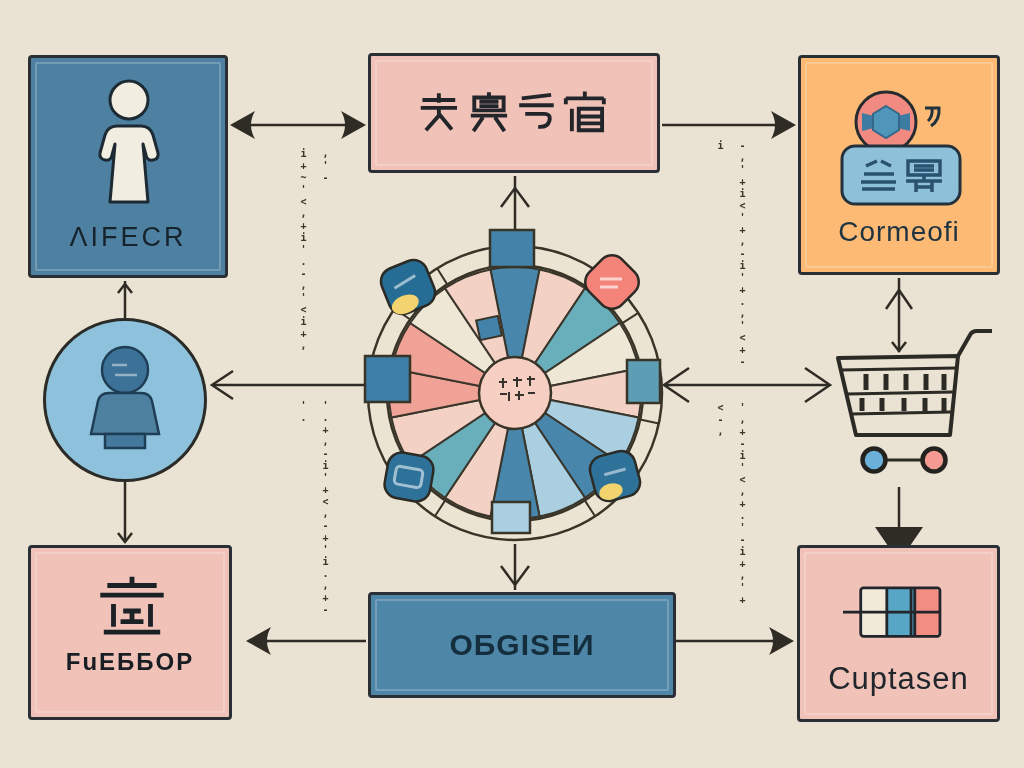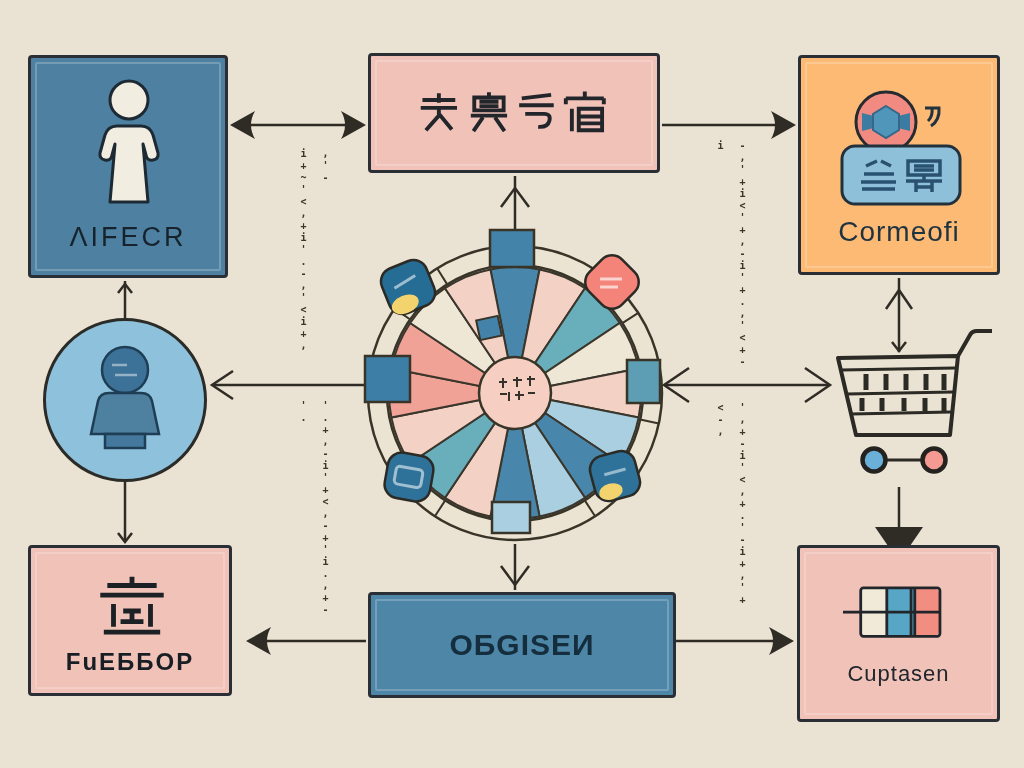--- a/index.html
+++ b/index.html
@@ -12,21 +12,21 @@
                 border-radius:2px;pointer-events:none;}
   .panel-blue{background:#4d80a1;}
   .panel-lightblue{background:#fdba74;}
   .panel-pink{background:#f1c2b8;}
   .panel-blue2{background:#4e86a8;}
   .lbl{position:absolute;left:0;width:100%;text-align:center;white-space:nowrap;}
   .lbl-aifecr{top:164px;font-size:27px;font-weight:500;letter-spacing:3px;color:#17232c;}
   .lbl-cormeofi{top:158px;font-size:28px;font-weight:400;letter-spacing:1px;color:#1d3340;}
   .lbl-fuebbop{top:100px;font-size:24px;font-weight:600;letter-spacing:2px;color:#191e24;}
   .lbl-obgisen{top:33px;font-size:30px;font-weight:600;letter-spacing:1px;color:#142e3d;}
-  .lbl-cuptasen{top:113px;font-size:22px;font-weight:500;letter-spacing:1px;color:#20262c;}
+  .lbl-cuptasen{top:113px;font-size:31px;font-weight:500;letter-spacing:1px;color:#20262c;}
   .scribble{position:absolute;writing-mode:vertical-rl;text-orientation:upright;
             font-family:"DejaVu Sans Mono",monospace;font-size:10px;font-weight:bold;
             letter-spacing:1px;color:#3b362b;line-height:22px;}
   .midcircle{position:absolute;left:43px;top:318px;width:164px;height:164px;border-radius:50%;
              background:#8ec2dc;border:3px solid #2b2b28;box-sizing:border-box;
              display:flex;align-items:center;justify-content:center;}
 </style>
 </head>
 <body>
 
@@ -202,21 +202,21 @@
       <path d="M11,48 L125,46 M17,72 L123,70 M21,92 L121,90" stroke-width="3"></path>
       <path d="M36,52 V68 M56,52 V68 M76,52 V68 M96,52 V68 M114,52 V68" stroke-width="5"></path>
       <path d="M32,76 V89 M52,76 V89 M74,76 V89 M95,76 V89 M114,76 V89" stroke-width="5"></path>
       <path d="M128,34 L140,13 Q142,9 147,9 H162" stroke-width="4"></path>
       <line x1="56" y1="138" x2="92" y2="138" stroke-width="3"></line>
     </g>
     <circle cx="44" cy="138" r="11.5" fill="#6ab0d8" stroke="#23221e" stroke-width="4.5"></circle>
     <circle cx="104" cy="138" r="11.5" fill="#f59a92" stroke="#23221e" stroke-width="4.5"></circle>
   </svg>
 
-  <div class="panel panel-pink" style="left:28px;top:545px;width:204px;height:151px">
+  <div class="panel panel-pink" style="left:28px;top:545px;width:204px;height:175px">
     <svg class="abs" style="left:60px;top:26px" width="82" height="74" viewBox="0 0 90 84">
       <path d="M45,3 V13 M17,13 H73 M9,24 H81 M24,34 V60 M66,34 V60 M35,42 H55 M45,42 V54 M32,54 H58 M13,66 H77" stroke="#1c2126" stroke-width="5.5" fill="none"></path>
     </svg>
     <div class="lbl lbl-fuebbop">FuEББOP</div>
   </div>
 
   <div class="panel panel-blue2" style="left:368px;top:592px;width:308px;height:106px">
     <div class="lbl lbl-obgisen">OБGISEИ</div>
   </div>
 

